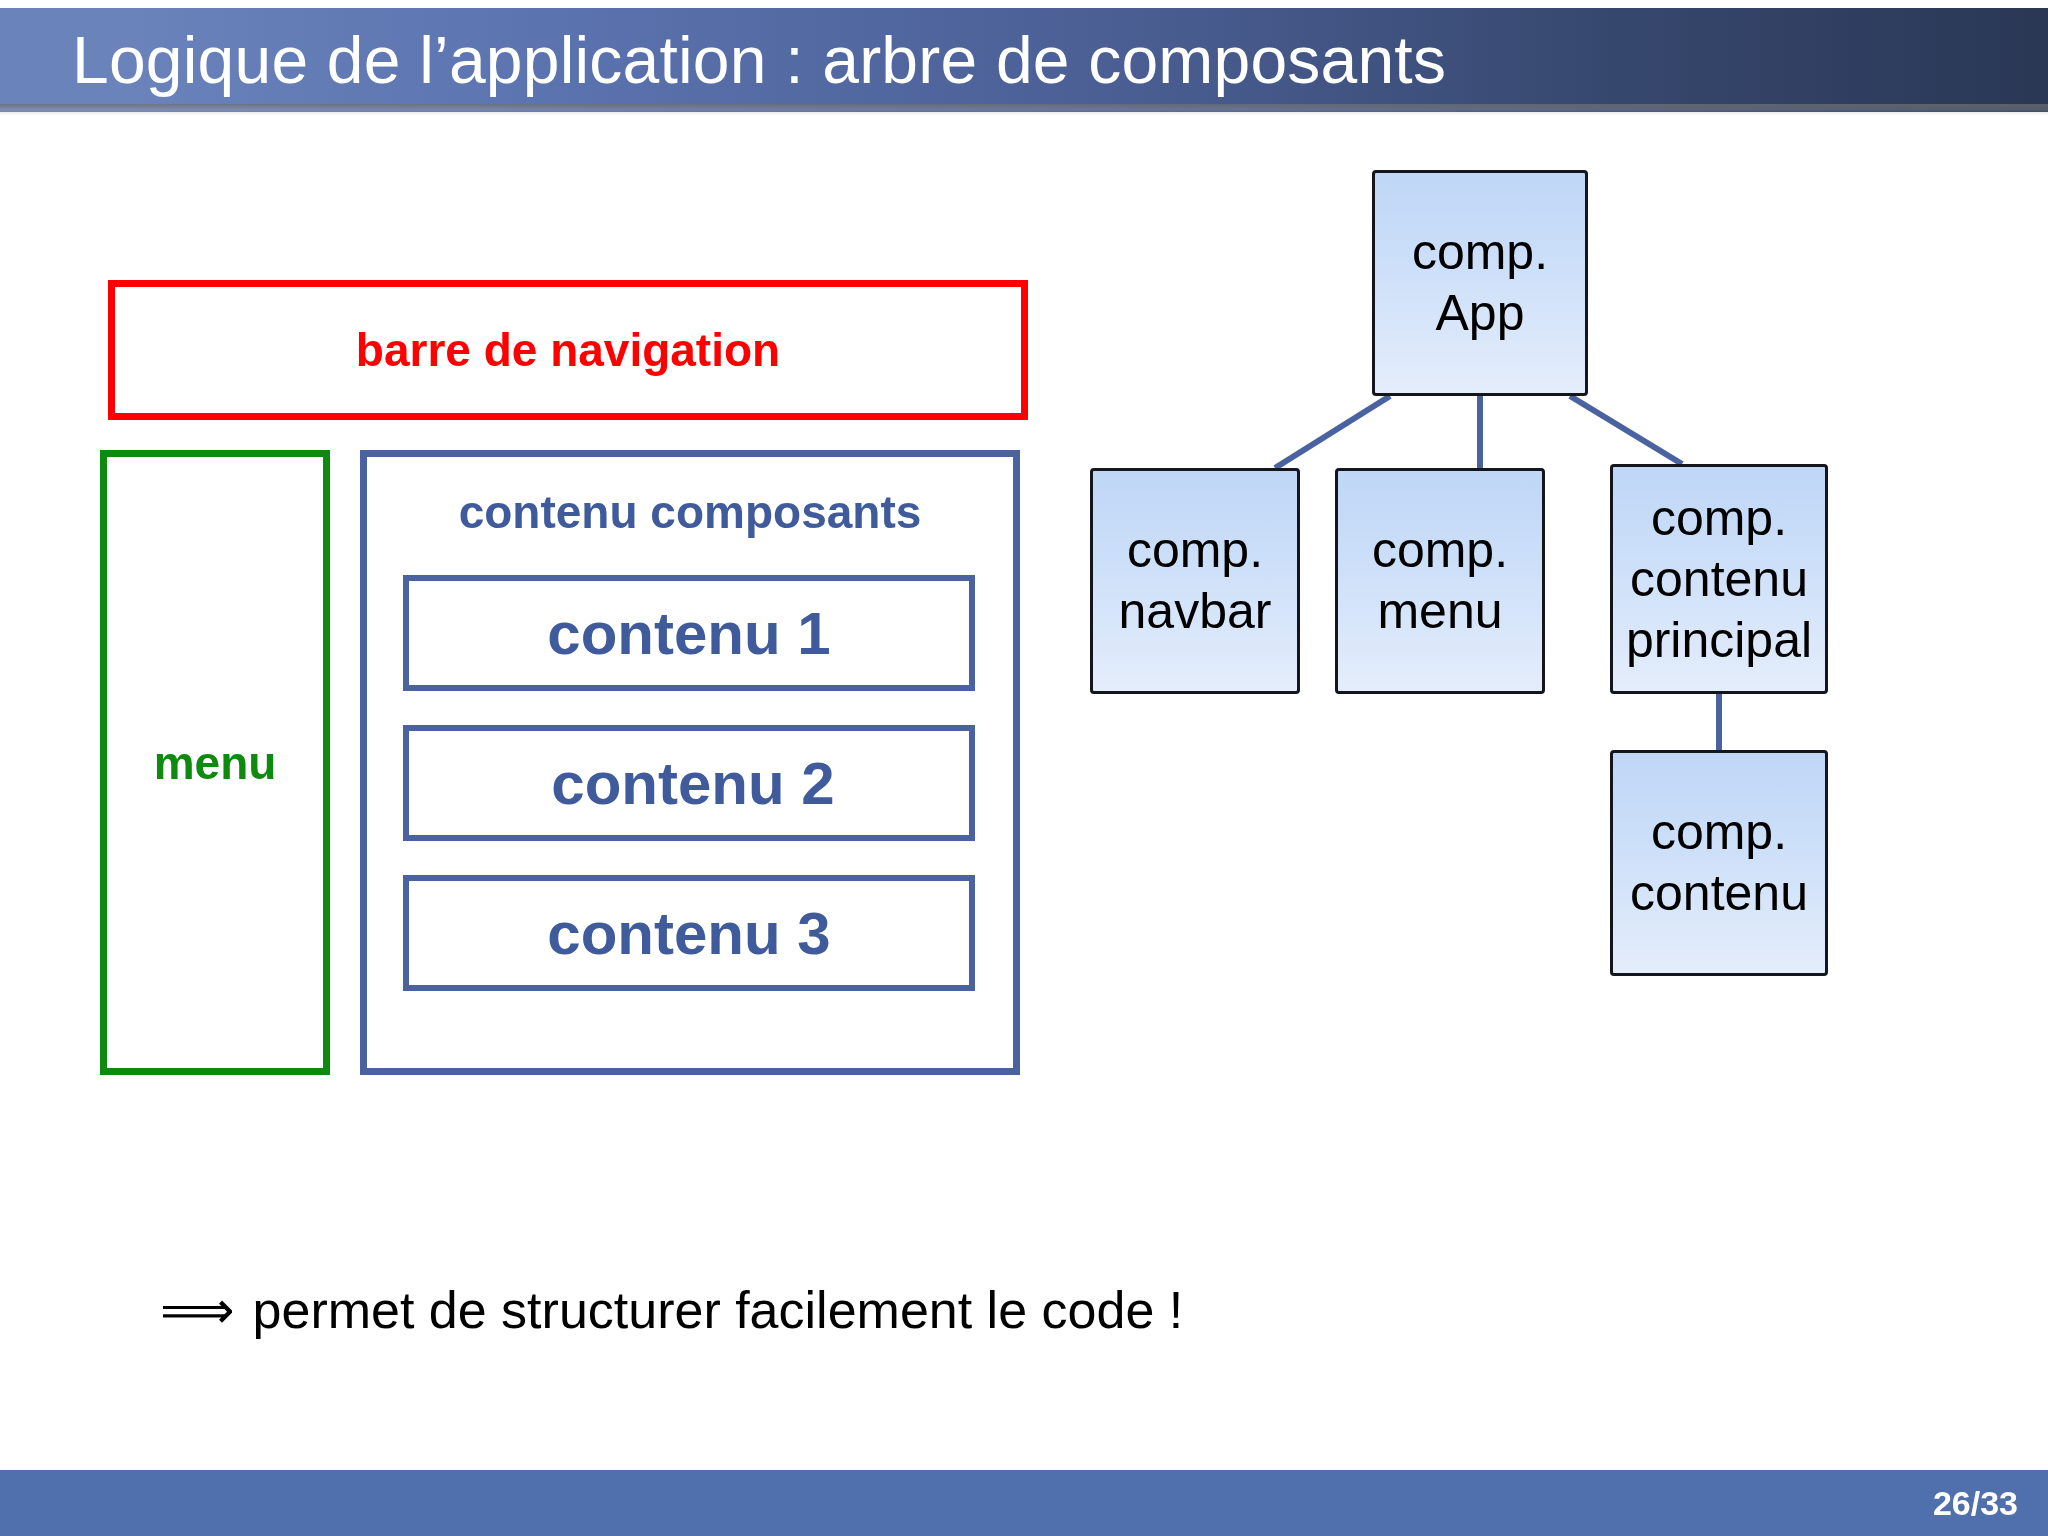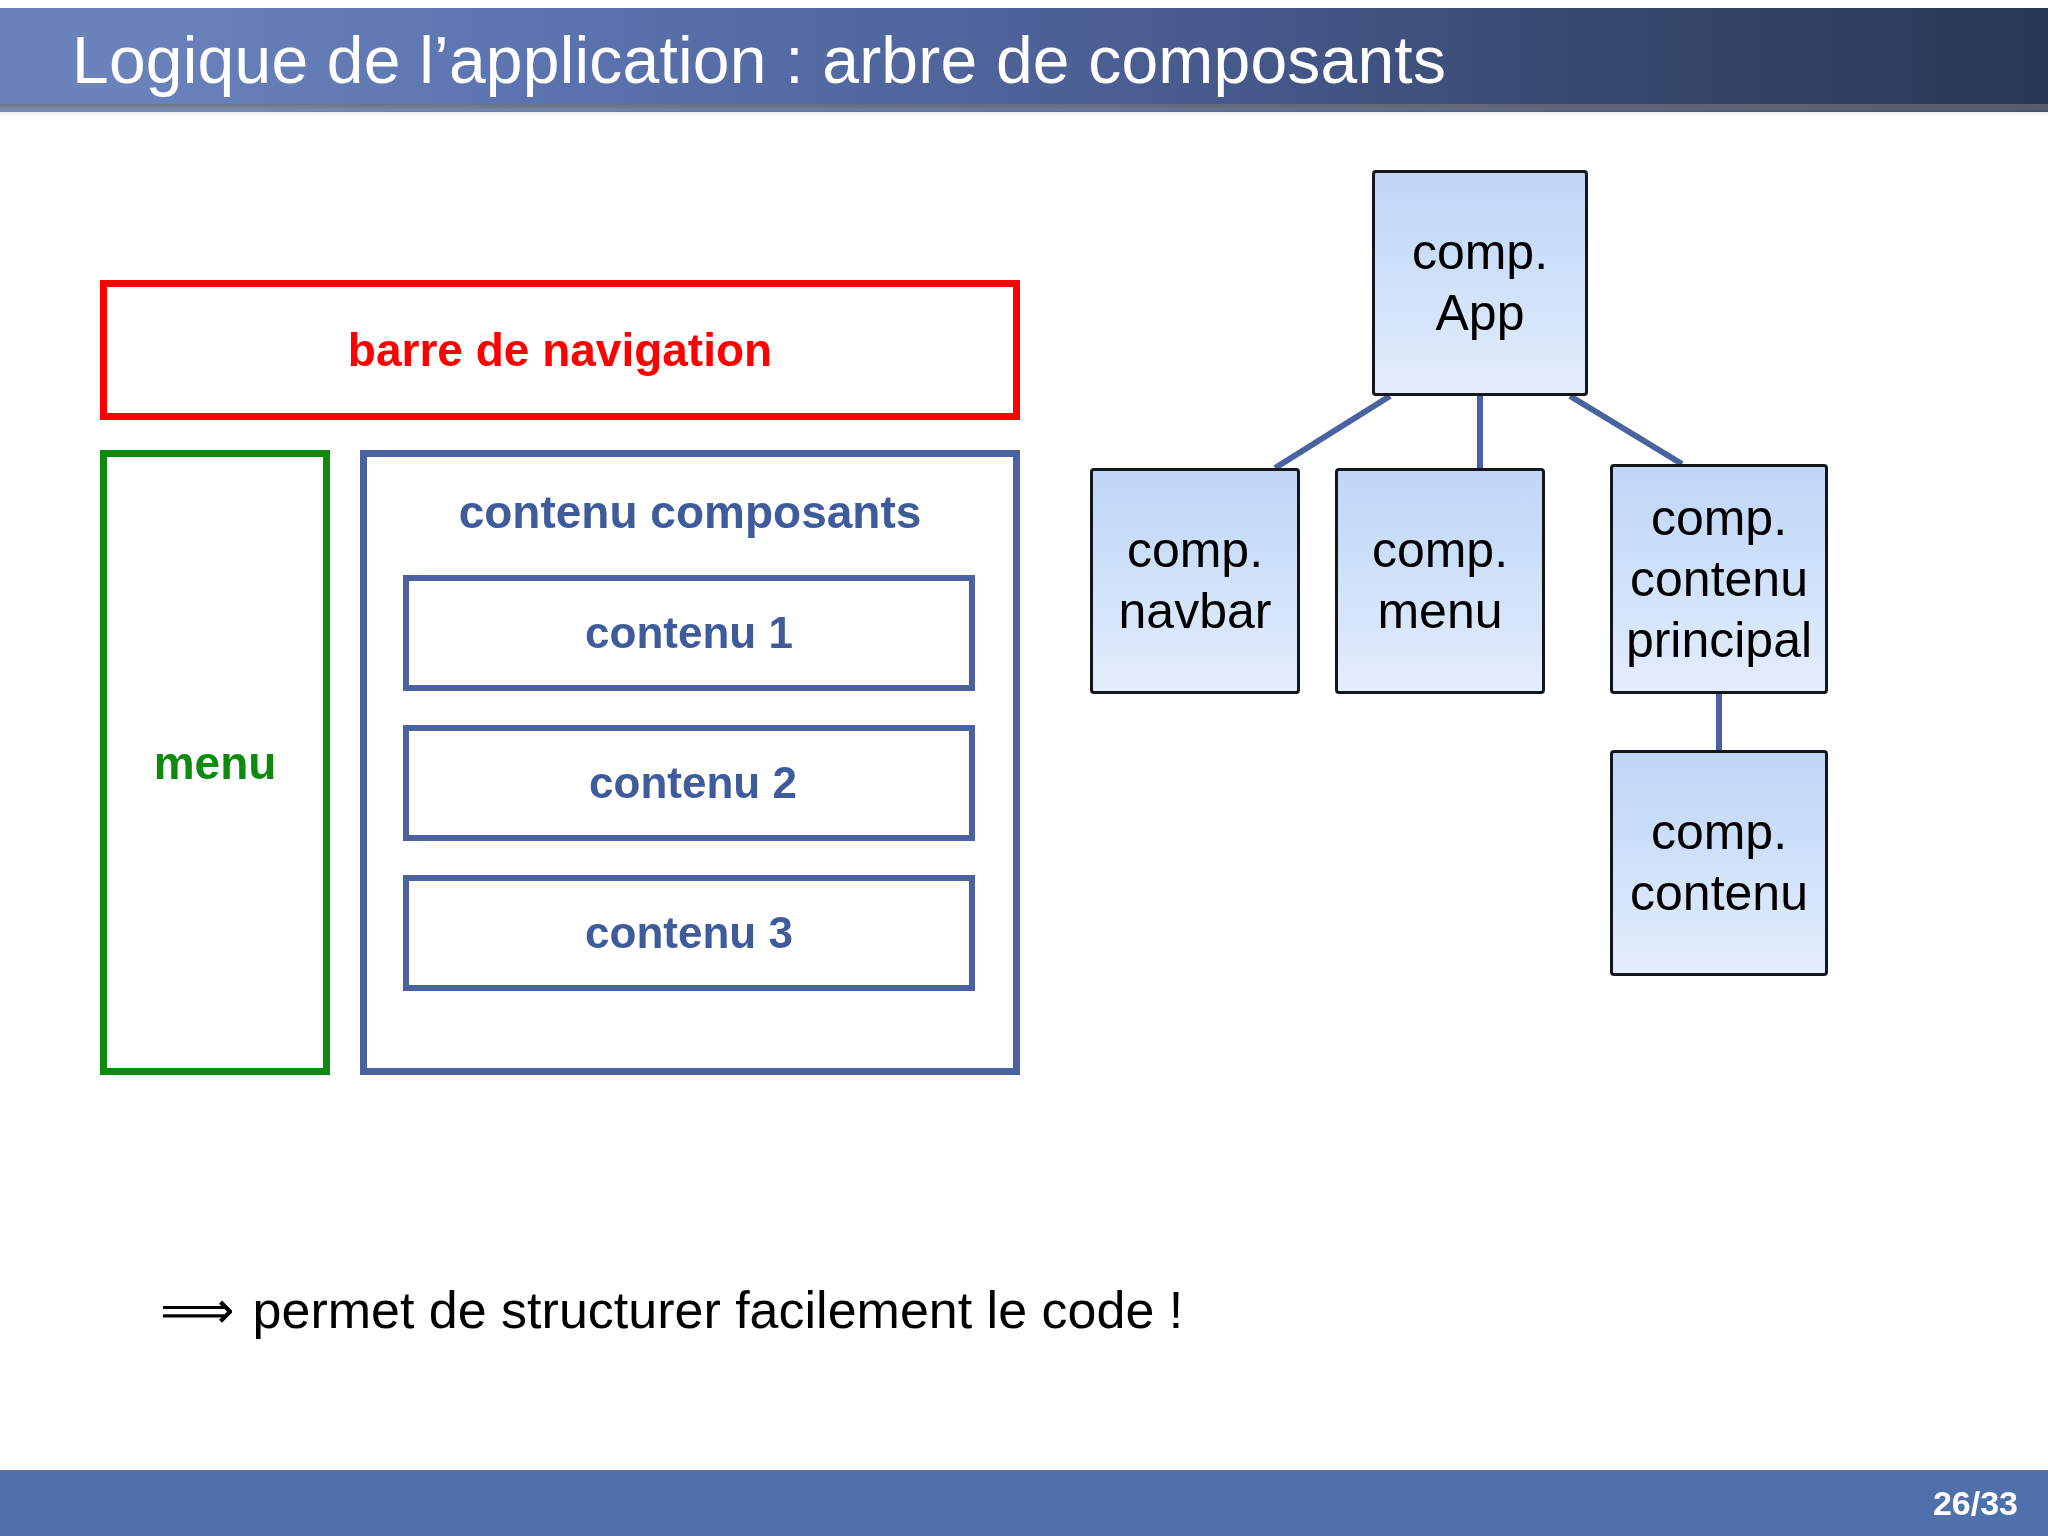--- a/index.html
+++ b/index.html
@@ -84,21 +84,21 @@
   .wf-box {
     position: absolute;
     box-sizing: border-box;
     background: #ffffff;
     display: flex;
     align-items: center;
     justify-content: center;
     text-align: center;
   }
   #wf-navbar {
-    left: 4px; top: 0px;
+    left: 12px; top: 0px;
     width: 920px; height: 140px;
     border: 7px solid #FF0000;
   }
   #wf-navbar .wf-label {
     color: #FF0000;
     font-size: 46px;
     font-weight: bold;
   }
   #wf-menu {
     left: 4px; top: 170px;
@@ -130,21 +130,21 @@
     left: 36px;
     width: 572px;
     height: 116px;
     box-sizing: border-box;
     border: 6px solid #4A63A0;
     background: #ffffff;
     display: flex;
     align-items: center;
     justify-content: center;
     color: #3F5B9B;
-    font-size: 44px;
+    font-size: 60px;
     font-weight: bold;
   }
   #wf-sub-1 { top: 118px; }
   #wf-sub-2 { top: 268px; padding-left: 8px; }
   #wf-sub-3 { top: 418px; }
 
   
   #tree {
     position: absolute;
     left: 1090px;

